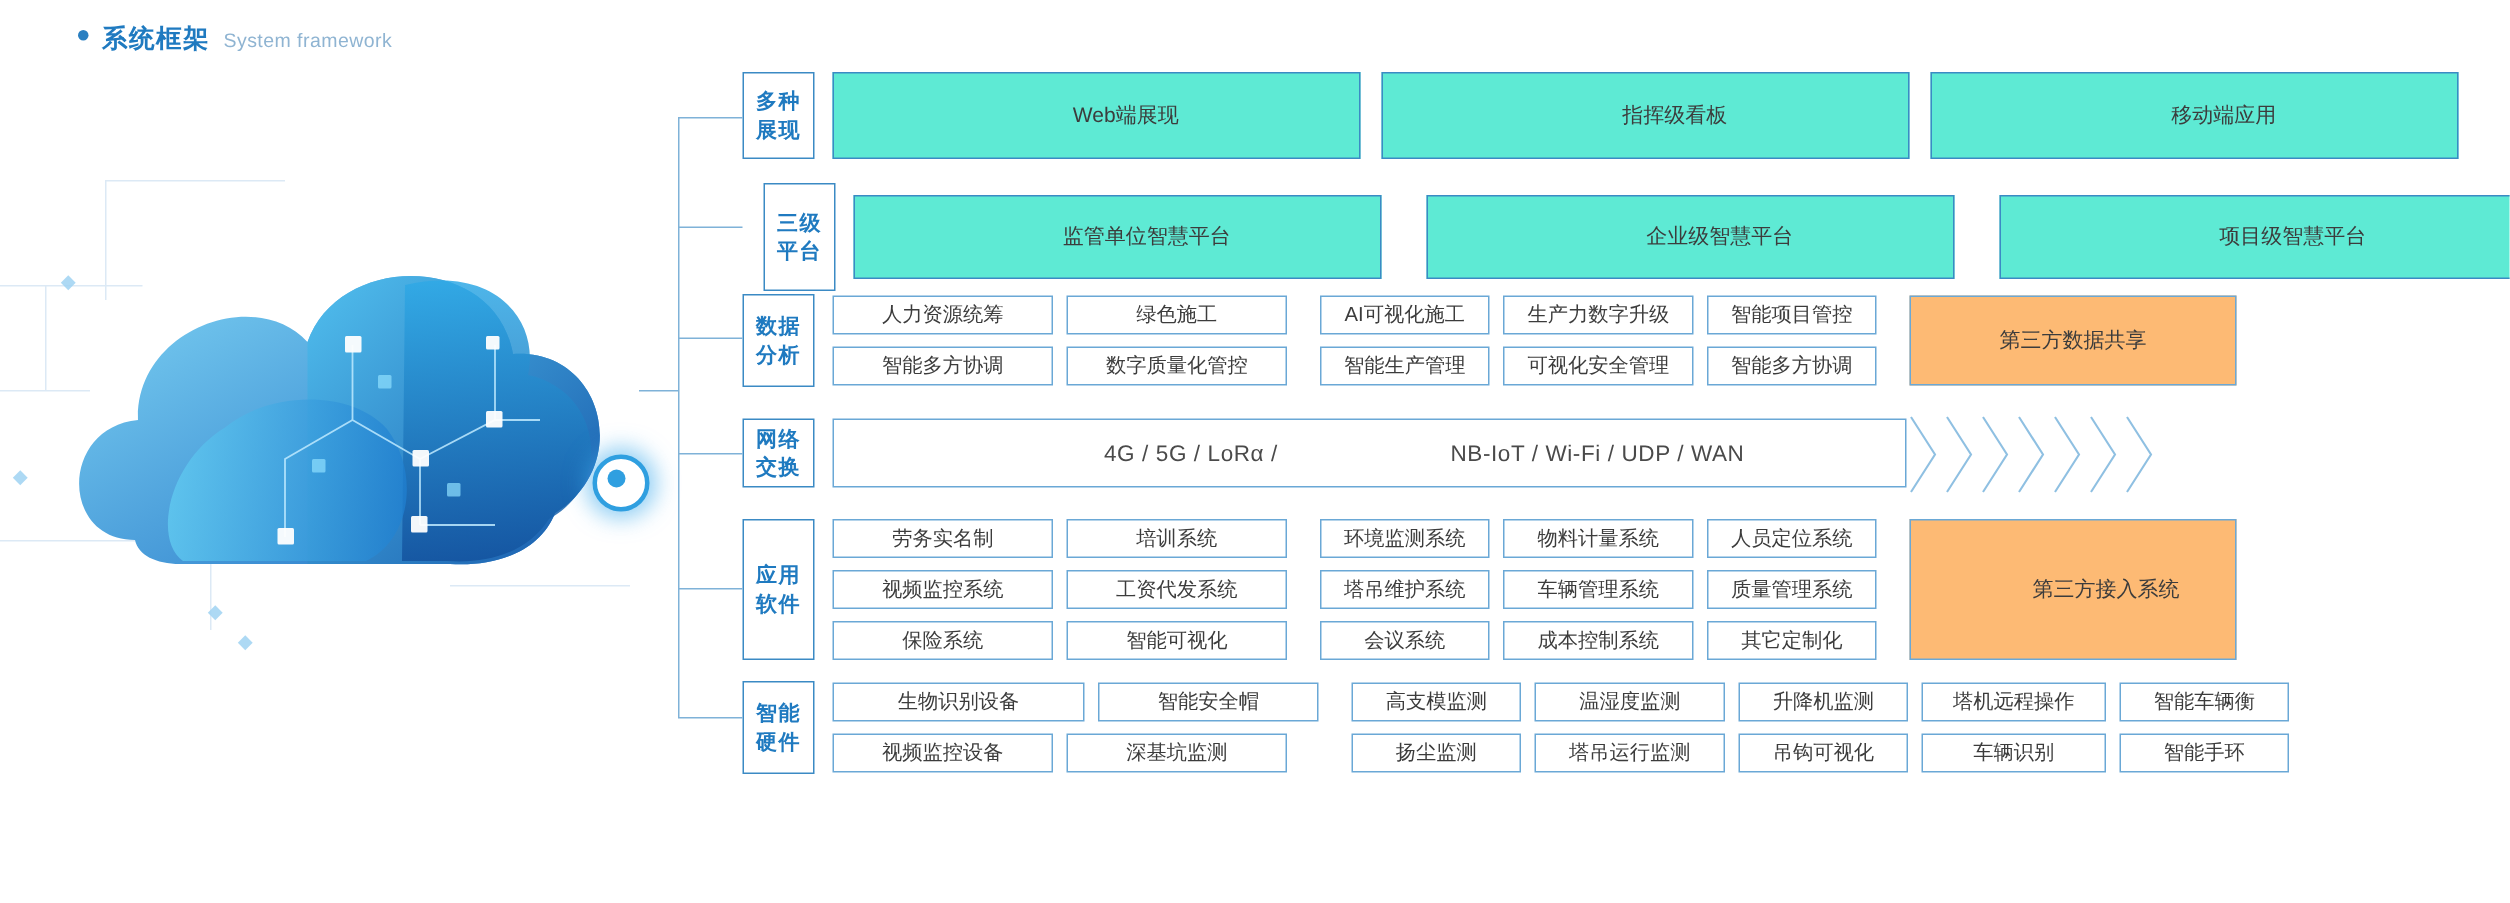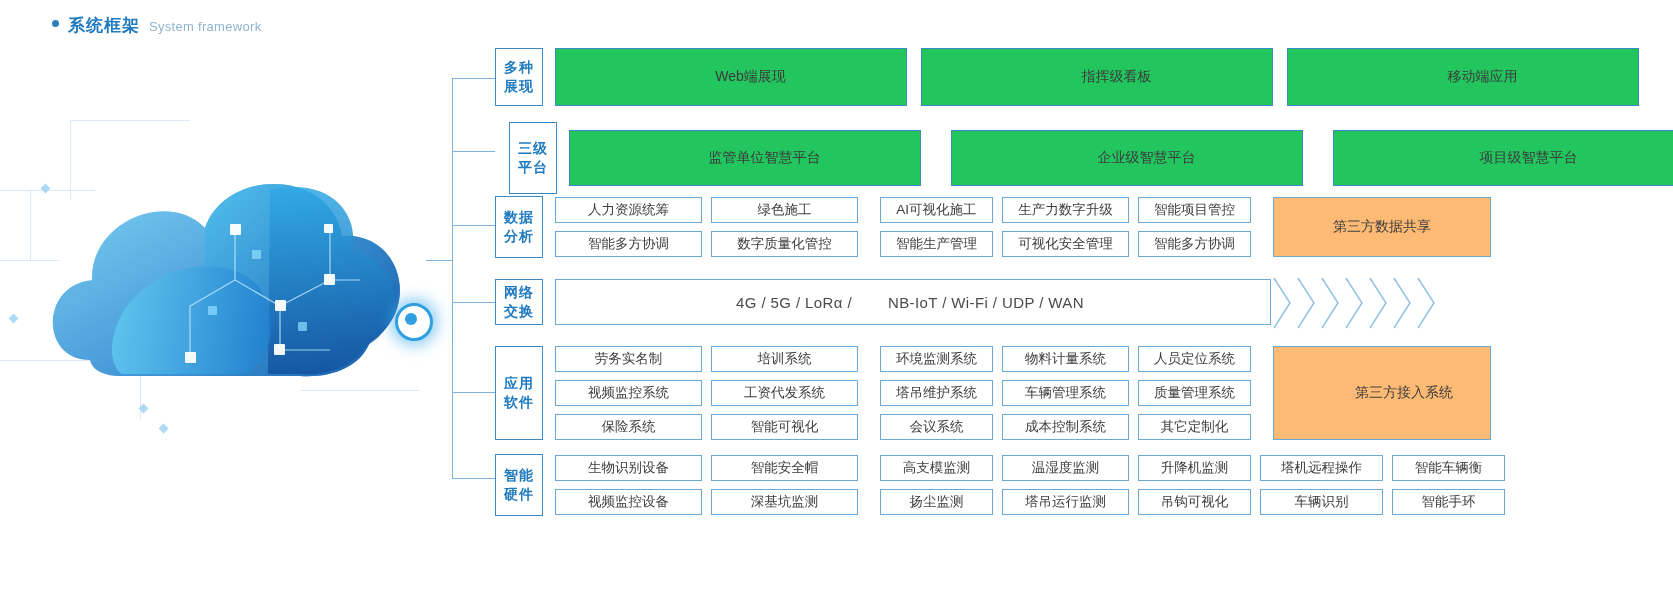--- a/index.html
+++ b/index.html
@@ -68,21 +68,21 @@
     color:#1f7ac0;font-size:14px;font-weight:bold;
     display:flex;flex-direction:column;align-items:center;justify-content:center;
     line-height:1.35;letter-spacing:1px;
     box-sizing:border-box;background:#fff;
   }
   .row-body{
     margin-left:12px;flex:1;display:flex;flex-direction:column;justify-content:center;
   }
 
   .wide-box{
-    border:1px solid #3b8ac4;box-sizing:border-box;background:#22c55e;
+    border:1px solid #3b8ac4;box-sizing:border-box;background:#5eead4;
     display:flex;align-items:center;justify-content:center;
     font-size:14px;color:#3c3c3c;padding-left:39px;
   }
   .cell{
     border:1px solid #6aa8d6;box-sizing:border-box;background:#fff;
     display:flex;align-items:center;justify-content:center;
     font-size:13.5px;color:#3c3c3c;height:26px;white-space:nowrap;
   }
   .grp{display:flex;flex-direction:column;gap:8px;}
   .grp-row{display:flex;gap:9px;}
@@ -91,21 +91,21 @@
     display:flex;align-items:center;justify-content:center;
     font-size:14px;color:#3c3c3c;
   }
 
   
   .net-band{
     position:relative;display:flex;align-items:center;height:46px;
     border:1px solid #6aa8d6;box-sizing:border-box;background:#fff;
   }
   .net-text{
-    display:flex;gap:36px;padding-left:180px;
+    display:flex;gap:115px;padding-left:180px;
     font-size:15px;color:#4a4a4a;letter-spacing:.4px;
   }
   .chevrons{
     position:absolute;left:716px;top:-4px;display:flex;gap:2px;
   }
   .chev{width:22px;height:54px;}
   .chev svg{display:block;}
 </style>
 </head>
 <body>
@@ -413,21 +413,21 @@
 
   <div class="row" style="top:406px;left:0;width:1160px;height:62px;">
     <div class="row-label">
       <span>智能</span>
       <span>硬件</span>
     </div>
     <div class="row-body">
       <div style="display:flex;gap:22px;align-items:center;">
         <div class="grp">
           <div class="grp-row">
-            <div class="cell" style="width:147px;">
+            <div class="cell" style="width:168px;">
                 <span>生物识别设备</span>
               </div>
             <div class="cell" style="width:147px;">
                 <span>智能安全帽</span>
               </div>
           </div>
           <div class="grp-row">
             <div class="cell" style="width:147px;">
                 <span>视频监控设备</span>
               </div>

